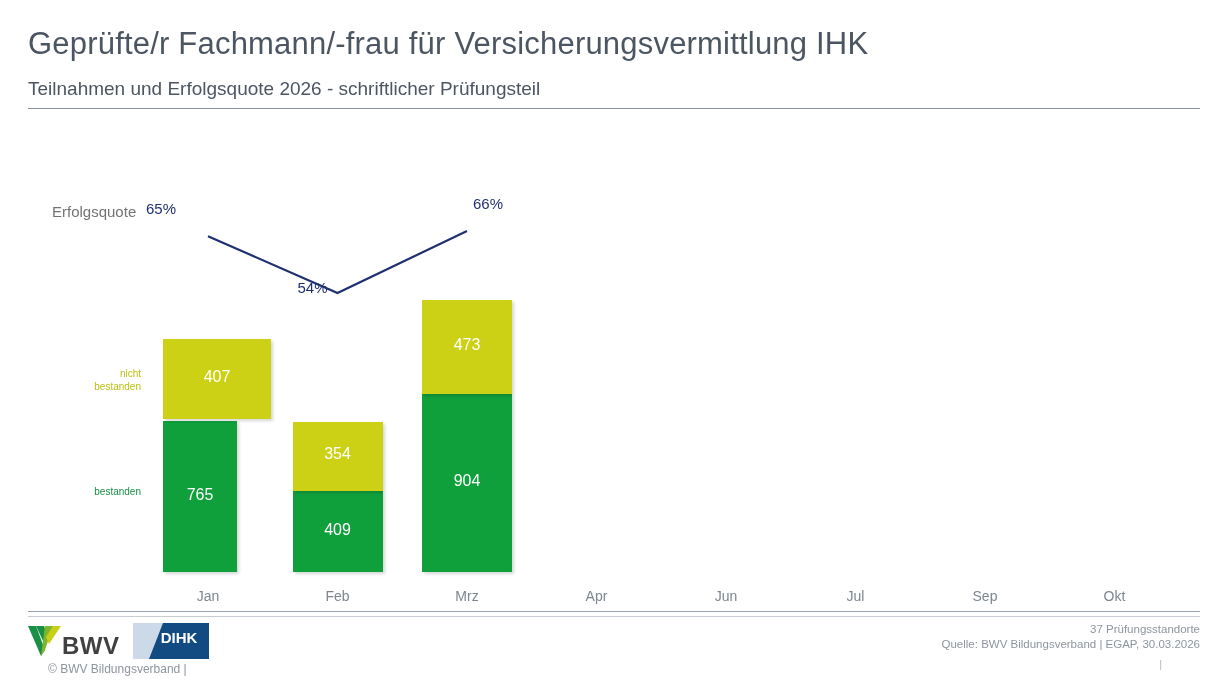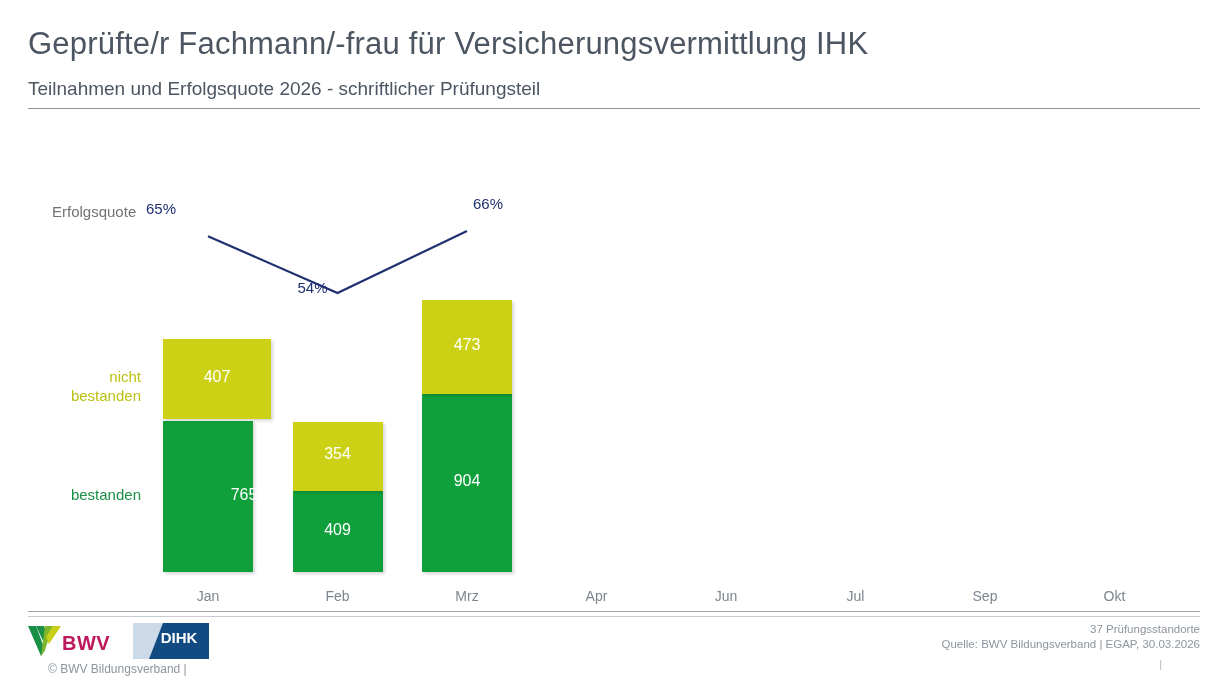--- a/index.html
+++ b/index.html
@@ -88,21 +88,21 @@
     color: #ffffff;
     font-size: 16px;
     line-height: 1;
     white-space: nowrap;
   }
 
   
   .series-label {
     position: absolute;
     text-align: right;
-    font-size: 15px;
+    font-size: 10px;
     line-height: 1.25;
     white-space: pre-line;
   }
   #label-fail { color: #bcc114; right: 1089px; top: 368px; width: 140px; }
   #label-pass { color: #1a8f46; right: 1089px; top: 486px; width: 140px; }
 
   
   #rate-svg {
     position: absolute;
     left: 0;
@@ -141,23 +141,23 @@
     position: absolute;
     left: 26px;
     top: 624px;
     width: 120px;
     height: 34px;
   }
   #bwv-text {
     position: absolute;
     left: 62px;
     top: 632px;
-    font-size: 20px;
+    font-size: 24px;
     font-weight: 700;
-    color: #be185d;
+    color: #404040;
     letter-spacing: 0.5px;
   }
   #dihk-logo {
     position: absolute;
     left: 133px;
     top: 623px;
     width: 76px;
     height: 36px;
   }
   #copyright {
@@ -205,21 +205,21 @@
 
   <div id="plot">
 
     <div id="rate-legend">Erfolgsquote</div>
 
     <div class="series-label" id="label-fail">nicht
 bestanden</div>
     <div class="series-label" id="label-pass">bestanden</div>
 
     <div id="bars-layer">
-        <div class="bar-seg seg-pass" style="left: 163px; width: 90px; top: 421.11px; height: 150.89px; padding-left: 36px;">
+        <div class="bar-seg seg-pass" style="left: 163px; width: 74px; top: 421.11px; height: 150.89px;">
           <div class="bar-value" style="top: 65.4448px;">765</div>
         </div>
         <div class="bar-seg seg-fail" style="left: 163px; width: 108px; top: 339px; height: 80.2772px;">
           <div class="bar-value" style="top: 30.1386px;">407</div>
         </div>
         <div class="bar-seg seg-pass" style="left: 292.5px; width: 90px; top: 491.328px; height: 80.6717px;">
           <div class="bar-value" style="top: 30.3359px;">409</div>
         </div>
         <div class="bar-seg seg-fail" style="left: 292.5px; width: 90px; top: 421.505px; height: 69.8234px;">
           <div class="bar-value" style="top: 24.9117px;">354</div>

